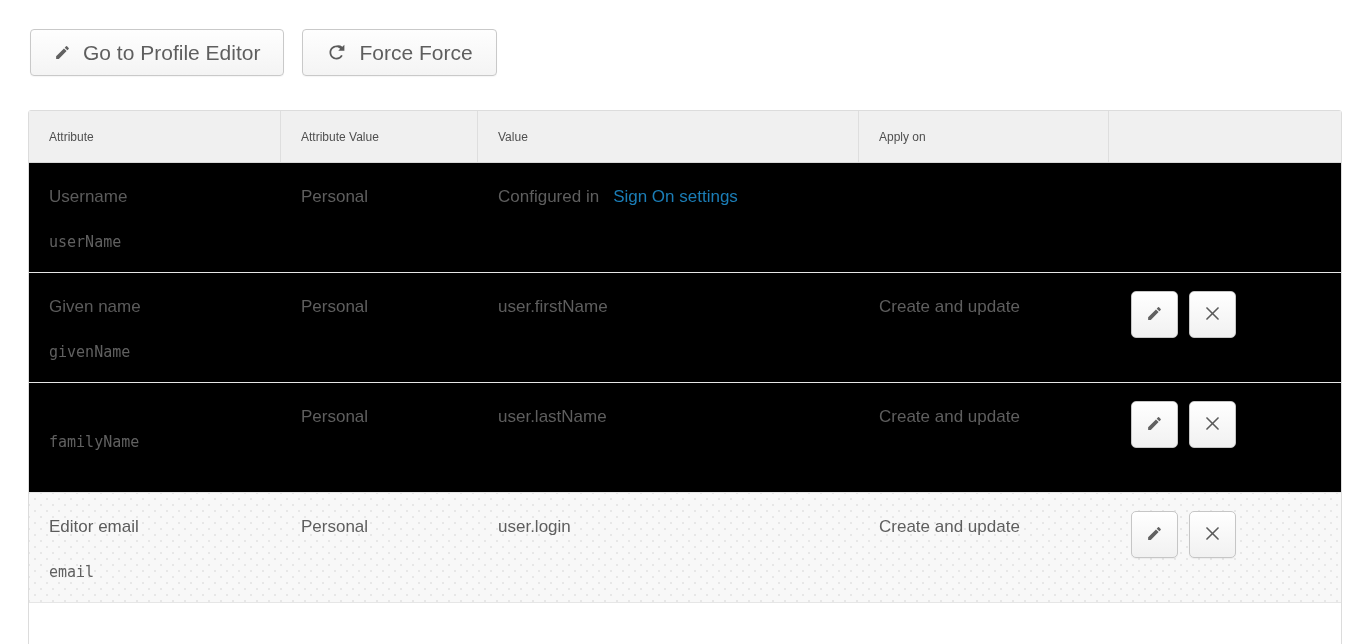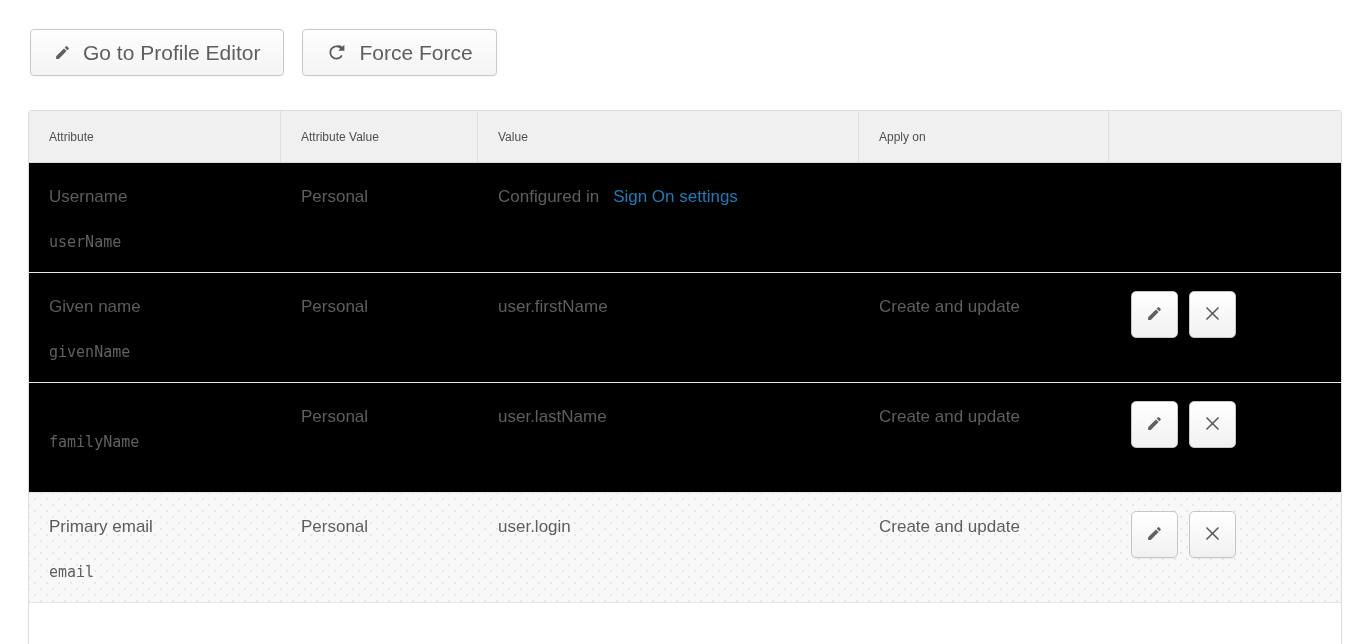--- a/index.html
+++ b/index.html
@@ -189,21 +189,21 @@
               <line x1="5" y1="5" x2="19" y2="19"></line>
                 <line x1="19" y1="5" x2="5" y2="19"></line>
             </svg>
           </span>
         </button>
       </div>
     </div>
 
     <div class="tr dotted">
       <div class="td col-attr">
-        <span class="attr-label">Primary email</span>
+        <span class="attr-label">Editor email</span>
         <span class="attr-var">email</span>
       </div>
       <div class="td col-type">Personal</div>
       <div class="td col-value">user.login</div>
       <div class="td col-apply">Create and update</div>
       <div class="col-actions actions-cell">
         <button class="icon-btn">
           <span>
             <svg width="17" height="17" viewBox="0 0 24 24" fill="#616161">
               <path d="M3 17.25V21h3.75L17.81 9.94l-3.75-3.75L3 17.25zM20.71 7.04c.39-.39.39-1.02 0-1.41l-2.34-2.34a.9959.9959 0 0 0-1.41 0l-1.83 1.83 3.75 3.75 1.83-1.83z"></path>

